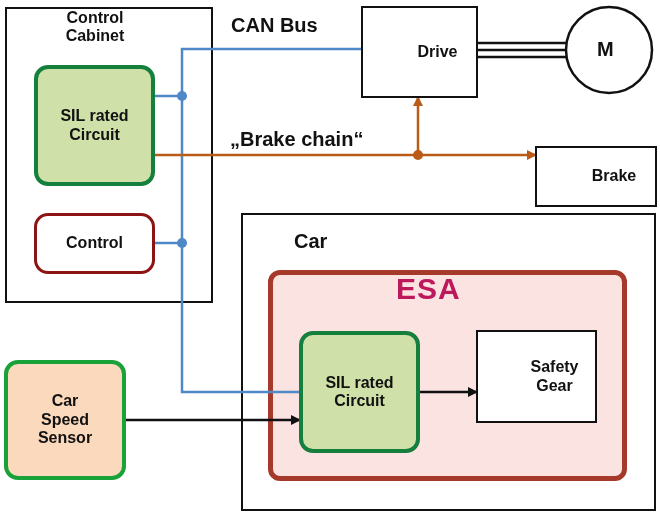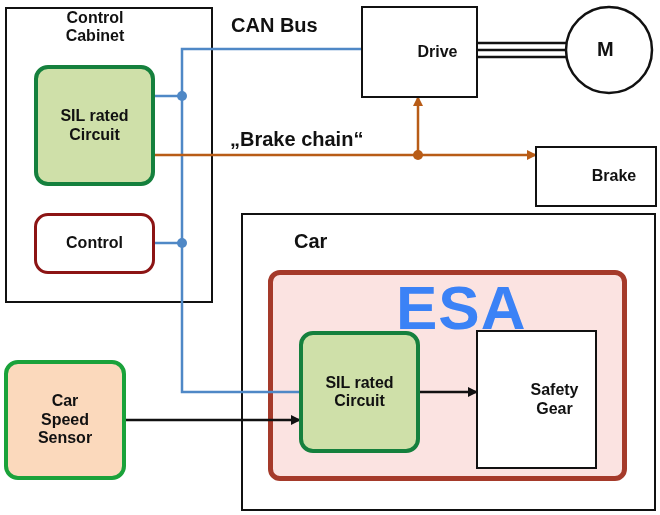--- a/index.html
+++ b/index.html
@@ -6,21 +6,21 @@
   body { width: 660px; height: 515px; position: relative; overflow: hidden;
          font-family: "Liberation Sans", "DejaVu Sans", sans-serif; font-weight: bold; color: #111; }
   svg { position: absolute; left: 0; top: 0; }
   .box { position: absolute; box-sizing: border-box; display: flex; align-items: center; justify-content: center; text-align: center; }
   .label { position: absolute; font-size: 20px; line-height: 1.15; text-align: center; }
   .plain { border: 2.5px solid #111; background: #fff; padding-left: 36px; }
   .sil { border: 4px solid #15803d; background: #cfe0a9; border-radius: 14px; }
   .ctrl { border: 3.5px solid #8c1414; background: #fff; border-radius: 14px; }
   .sensor { border: 4px solid #1aa23a; background: #fbd9bc; border-radius: 14px; }
   .esa { border: 5px solid #a53a2a; background: #fbe3e1; border-radius: 12px; }
-  .esa-title { position: absolute; font-size: 62px; color: #3b82f6; letter-spacing: 1px; }
+  .esa-title { position: absolute; font-size: 30px; color: #be185d; letter-spacing: 1px; }
   .txt { font-size: 16px; line-height: 1.15; white-space: pre-line; }
 </style>
 </head>
 <body>
 
 <div class="box plain" style="left:5px; top:7px; width:208px; height:296px; align-items:flex-start;">
 </div>
 <div class="label txt" style="left:20px; top:9px; width:150px;">Control
 Cabinet</div>
 
@@ -86,21 +86,21 @@
 
 <div class="box plain" style="left:535px; top:125px; width:122px; height:61px;margin-top:21px;">
   <span class="txt">Brake</span>
 </div>
 
 <div class="box sil" style="left:299px; top:331px; width:121px; height:122px;">
   <span class="txt">SIL rated
 Circuit</span>
 </div>
 
-<div class="box plain" style="left:476px; top:330px; width:121px; height:139px;">
+<div class="box plain" style="left:476px; top:330px; width:121px; height:93px;">
   <span class="txt">Safety
 Gear</span>
 </div>
 
 <div class="box sensor" style="left:4px; top:360px; width:122px; height:120px;">
   <span class="txt">Car
 Speed
 Sensor</span>
 </div>
 

